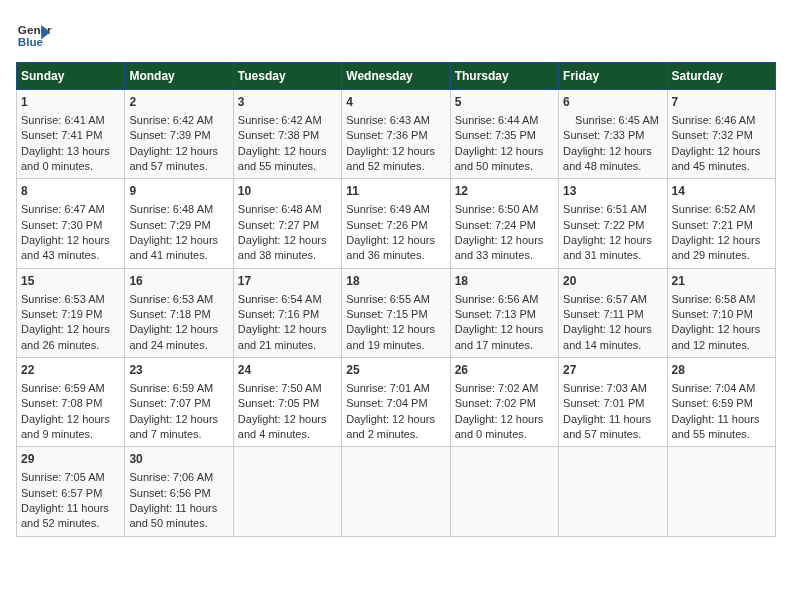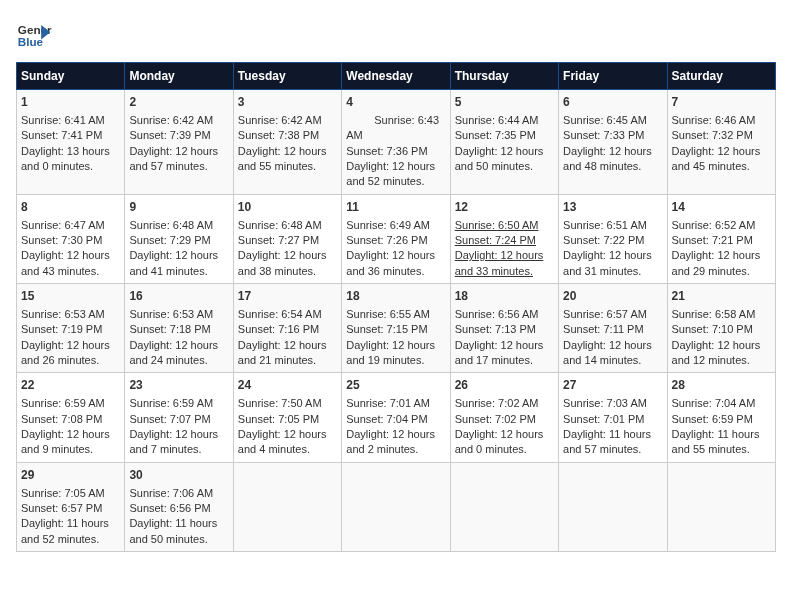--- a/index.html
+++ b/index.html
@@ -36,21 +36,21 @@
     .subtitle {
       font-size: 14px;
       color: #555;
     }
     table {
       width: 100%;
       border-collapse: collapse;
       font-size: 10px;
     }
     thead tr th {
-      background-color: #0f172a;
+      background-color: #14532d;
       color: #fff;
       padding: 6px 4px;
       text-align: left;
       font-size: 12px;
       font-weight: bold;
       border: 1px solid #1a4d8a;
     }
     tbody tr td {
       border: 1px solid #ccc;
       padding: 4px;
@@ -116,29 +116,29 @@
 Daylight: 13 hours
 and 0 minutes.</span></td>
         <td><span class="day-num">2</span><span class="day-info" style="white-space: pre-line;">Sunrise: 6:42 AM
 Sunset: 7:39 PM
 Daylight: 12 hours
 and 57 minutes.</span></td>
         <td><span class="day-num">3</span><span class="day-info" style="white-space: pre-line;">Sunrise: 6:42 AM
 Sunset: 7:38 PM
 Daylight: 12 hours
 and 55 minutes.</span></td>
-        <td><span class="day-num">4</span><span class="day-info" style="white-space: pre-line; margin-left: 28px;">Sunrise: 6:43 AM
+        <td><span class="day-num">4</span><span class="day-info" style="white-space: pre-line;">Sunrise: 6:43 AM
 Sunset: 7:36 PM
 Daylight: 12 hours
 and 52 minutes.</span></td>
         <td><span class="day-num">5</span><span class="day-info" style="white-space: pre-line;">Sunrise: 6:44 AM
 Sunset: 7:35 PM
 Daylight: 12 hours
 and 50 minutes.</span></td>
-        <td><span class="day-num">6</span><span class="day-info" style="white-space: pre-line;">Sunrise: 6:45 AM
+        <td><span class="day-num">6</span><span class="day-info" style="white-space: pre-line; margin-left: 12px;">Sunrise: 6:45 AM
 Sunset: 7:33 PM
 Daylight: 12 hours
 and 48 minutes.</span></td>
         <td><span class="day-num">7</span><span class="day-info" style="white-space: pre-line; margin-top: 8px;">Sunrise: 6:46 AM
 Sunset: 7:32 PM
 Daylight: 12 hours
 and 45 minutes.</span></td>
       </tr>
       <tr>
         <td><span class="day-num">8</span><span class="day-info" style="white-space: pre-line;">Sunrise: 6:47 AM
@@ -150,21 +150,21 @@
 Daylight: 12 hours
 and 41 minutes.</span></td>
         <td><span class="day-num">10</span><span class="day-info" style="white-space: pre-line;">Sunrise: 6:48 AM
 Sunset: 7:27 PM
 Daylight: 12 hours
 and 38 minutes.</span></td>
         <td><span class="day-num">11</span><span class="day-info" style="white-space: pre-line;">Sunrise: 6:49 AM
 Sunset: 7:26 PM
 Daylight: 12 hours
 and 36 minutes.</span></td>
-        <td><span class="day-num">12</span><span class="day-info" style="white-space: pre-line; text-decoration: underline;">Sunrise: 6:50 AM
+        <td><span class="day-num">12</span><span class="day-info" style="white-space: pre-line;">Sunrise: 6:50 AM
 Sunset: 7:24 PM
 Daylight: 12 hours
 and 33 minutes.</span></td>
         <td><span class="day-num">13</span><span class="day-info" style="white-space: pre-line;">Sunrise: 6:51 AM
 Sunset: 7:22 PM
 Daylight: 12 hours
 and 31 minutes.</span></td>
         <td><span class="day-num">14</span><span class="day-info" style="white-space: pre-line;">Sunrise: 6:52 AM
 Sunset: 7:21 PM
 Daylight: 12 hours

